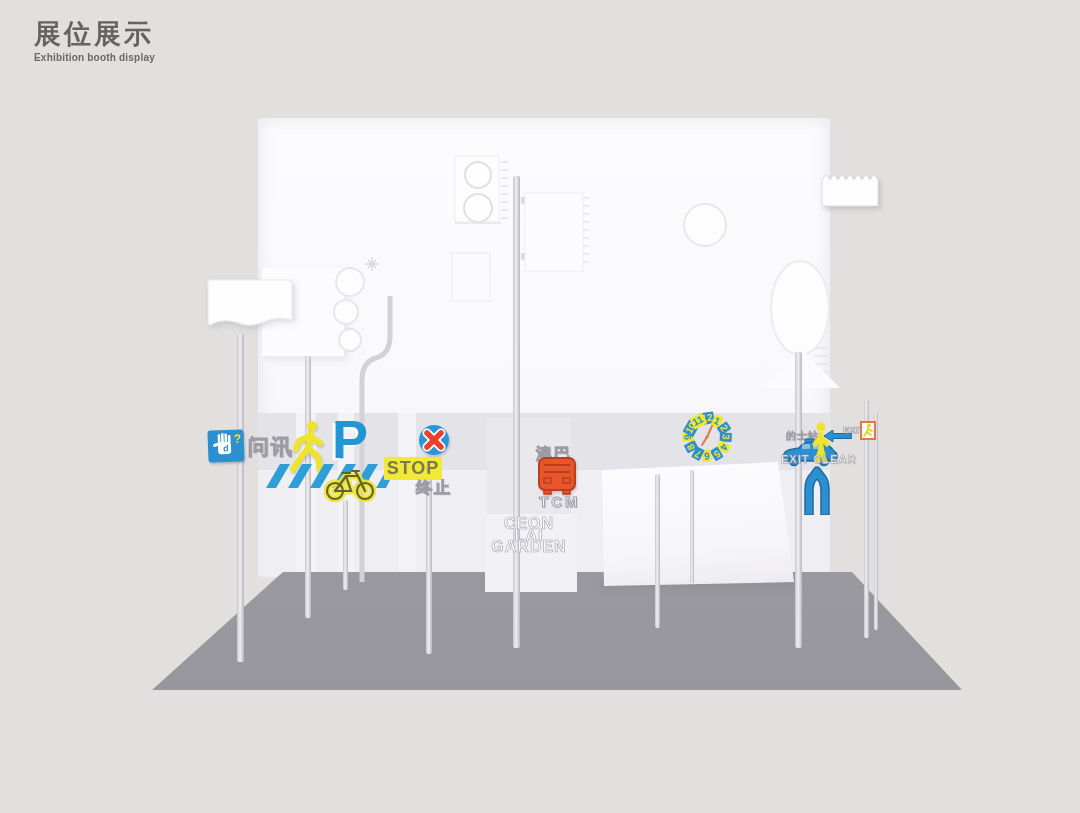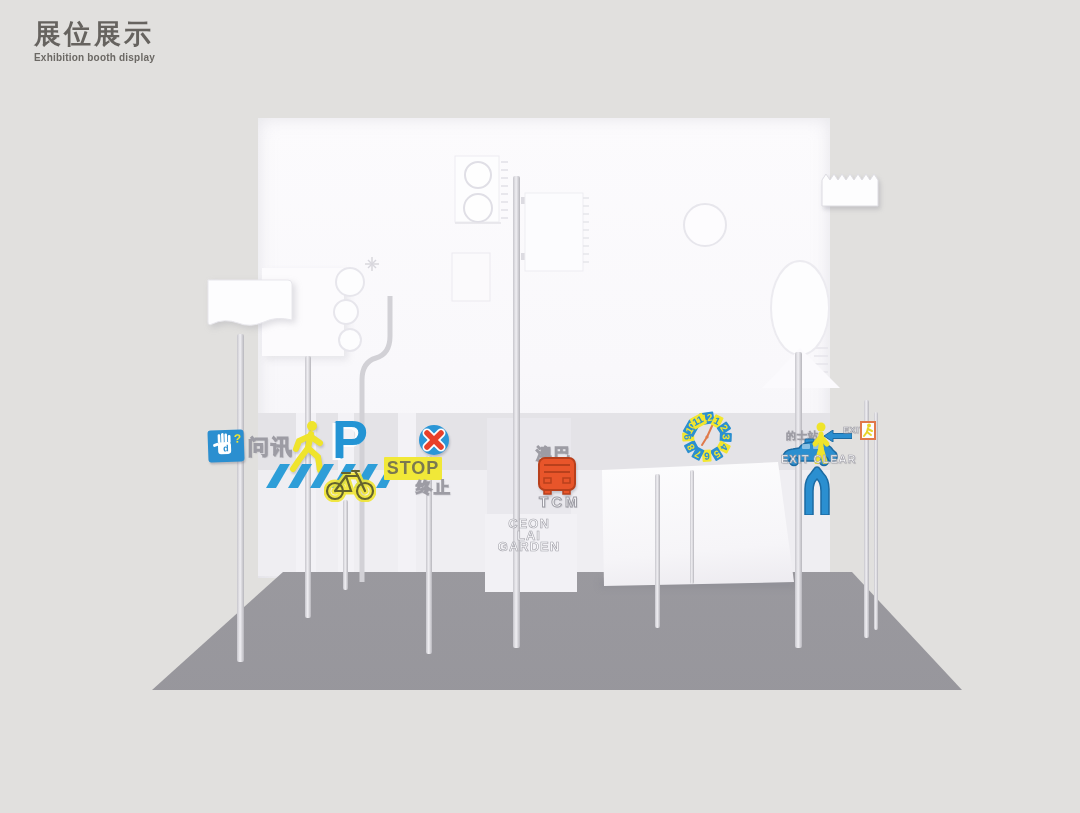--- a/index.html
+++ b/index.html
@@ -74,21 +74,21 @@
   .chip.b{background:#2b8fd0;color:#f2e62e;}
   .chip.y{background:#f2e62e;color:#2b8fd0;}
 
   .taxi-label{left:786px;top:429px;font-size:10px;letter-spacing:1px;}
   .exit-label{left:843px;top:425px;font-size:9px;letter-spacing:0.5px;}
   .exit-box{position:absolute;left:860px;top:421px;width:16px;height:19px;z-index:6;
     border:2px solid #e0784a;background:#fdfdfe;box-sizing:border-box;}
   .keep-clear{left:781px;top:453px;font-size:11px;letter-spacing:1px;}
 
   .stopname{position:absolute;left:487px;top:518px;width:84px;z-index:6;text-align:center;
-    font-size:13px;line-height:11.5px;letter-spacing:1px;}
+    font-size:16px;line-height:11.5px;letter-spacing:1px;}
   .stopname div{color:rgba(250,250,252,.95);-webkit-text-stroke:0.6px #a3a2aa;font-weight:800;}
   .routes{position:absolute;left:489px;top:558px;z-index:6;font-size:15px;line-height:16.5px;
     letter-spacing:1.5px;}
   .routes div{color:rgba(245,244,248,.95);-webkit-text-stroke:0.9px #97969e;font-weight:800;white-space:nowrap;}
 </style>
 </head>
 <body>
 
 <div id="scene">
 

